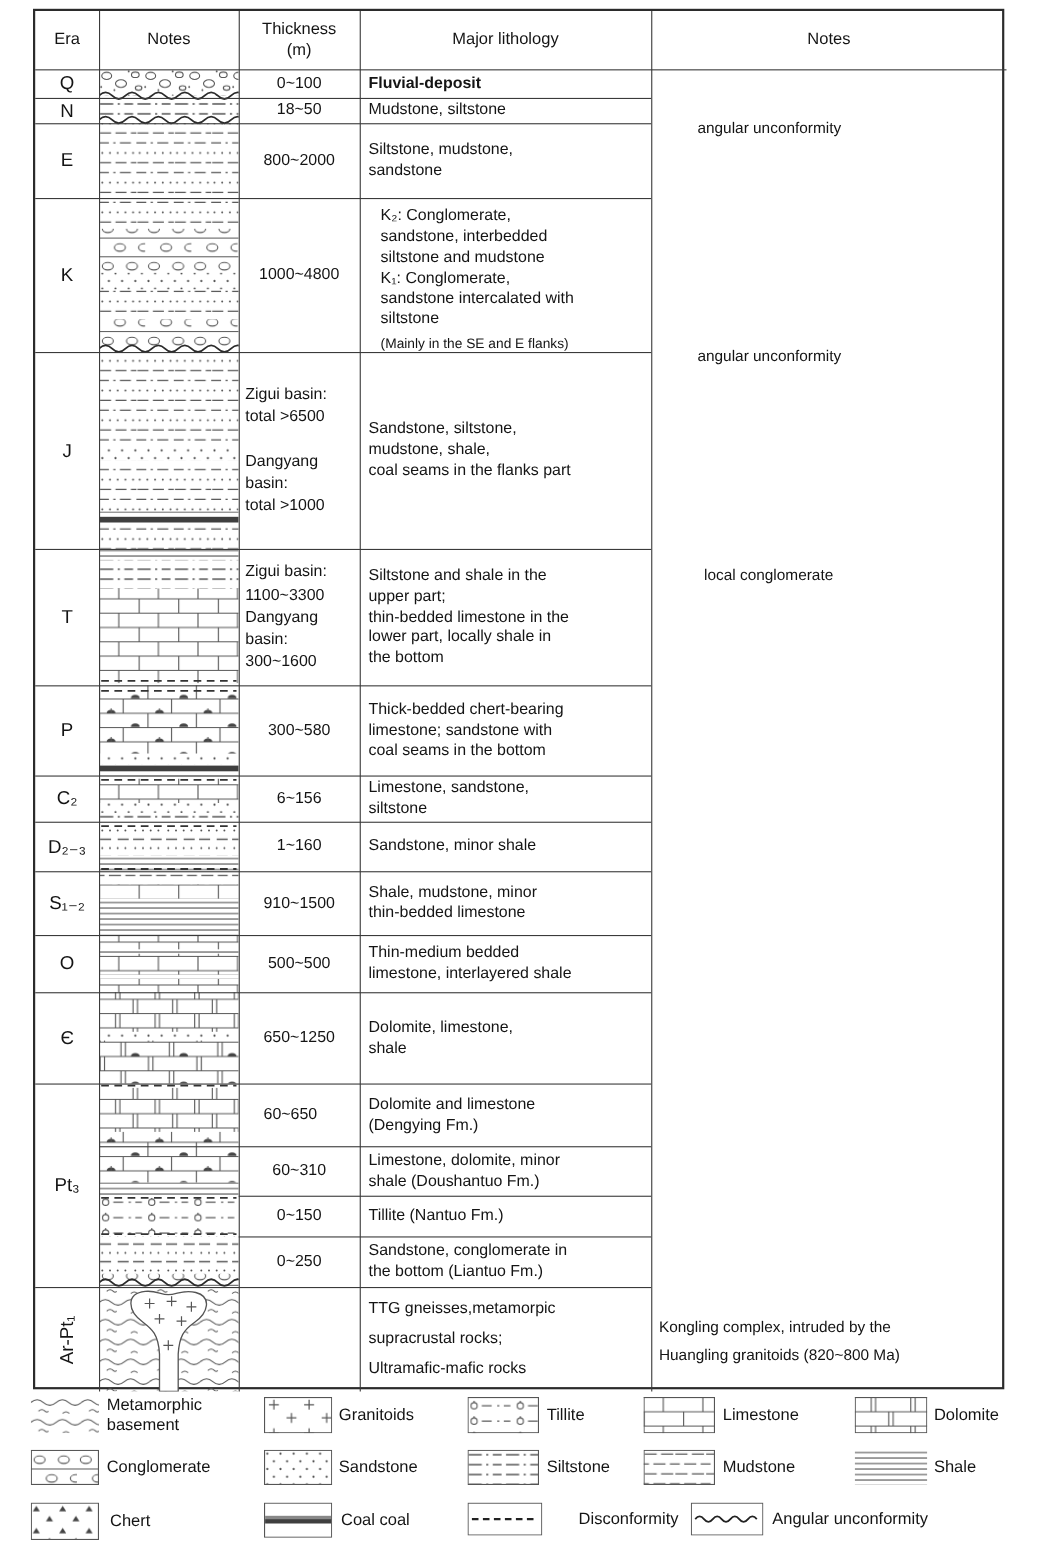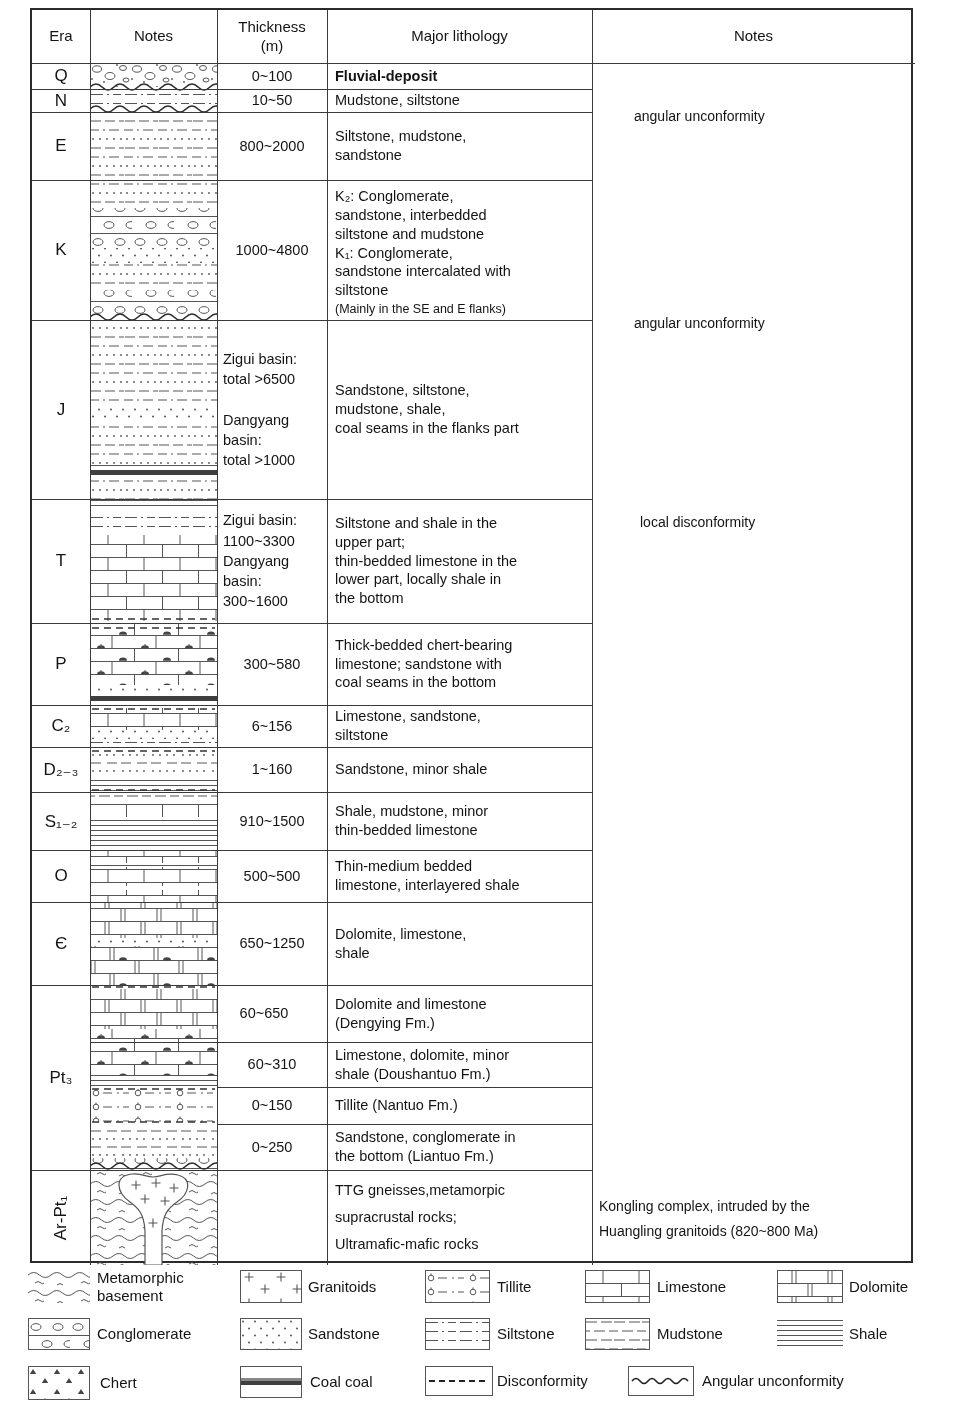--- a/index.html
+++ b/index.html
@@ -199,37 +199,37 @@
         <div class="era-cell" style="left:0;top:53px;width:58px;height:26px">
           <span>Q</span>
         </div>
         <div class="thick-cell" style="left:185px;top:53px;width:110px;height:26px"><span>0~100</span></div>
         <div class="lith-cell" style="left:295px;top:53px;width:265px;height:26px;font-weight:bold">
           <div class="lith-text">Fluvial-deposit</div>
         </div>
         <div class="era-cell" style="left:0;top:79px;width:58px;height:23px">
           <span>N</span>
         </div>
-        <div class="thick-cell" style="left:185px;top:79px;width:110px;height:23px"><span>10~50</span></div>
+        <div class="thick-cell" style="left:185px;top:79px;width:110px;height:23px"><span>18~50</span></div>
         <div class="lith-cell" style="left:295px;top:79px;width:265px;height:23px">
           <div class="lith-text">Mudstone, siltstone</div>
         </div>
         <div class="era-cell" style="left:0;top:102px;width:58px;height:68px">
           <span>E</span>
         </div>
         <div class="thick-cell" style="left:185px;top:102px;width:110px;height:68px"><span>800~2000</span></div>
         <div class="lith-cell" style="left:295px;top:102px;width:265px;height:68px">
           <div class="lith-text">Siltstone, mudstone,
 sandstone</div>
         </div>
         <div class="era-cell" style="left:0;top:170px;width:58px;height:140px">
           <span>K</span>
         </div>
         <div class="thick-cell" style="left:185px;top:170px;width:110px;height:140px"><span>1000~4800</span></div>
-        <div class="lith-cell" style="left:295px;top:170px;width:265px;height:140px;justify-content:flex-start;padding-top:7px">
+        <div class="lith-cell" style="left:306px;top:170px;width:265px;height:140px;justify-content:space-between;padding-top:7px">
           <div class="lith-text">K₂: Conglomerate,
 sandstone, interbedded
 siltstone and mudstone
 K₁: Conglomerate,
 sandstone intercalated with
 siltstone</div>
           <div class="lith-note">(Mainly in the SE and E flanks)</div>
         </div>
         <div class="era-cell" style="left:0;top:310px;width:58px;height:179px">
           <span>J</span>
@@ -358,21 +358,21 @@
         <div class="hline" style="left:0px;top:892px;width:560px"></div>
         <div class="hline" style="left:0px;top:975px;width:560px"></div>
         <div class="hline" style="left:58px;top:1032px;width:502px"></div>
         <div class="hline" style="left:185px;top:1077px;width:375px"></div>
         <div class="hline" style="left:185px;top:1114px;width:375px"></div>
         <div class="hline" style="left:0px;top:1160px;width:560px"></div>
       </div>
     <div id="notes-layer">
         <div class="note-item" style="left:602px;top:98px">angular unconformity</div>
         <div class="note-item" style="left:602px;top:305px">angular unconformity</div>
-        <div class="note-item" style="left:608px;top:504px">local disconformity</div>
+        <div class="note-item" style="left:608px;top:504px">local conglomerate</div>
         <div class="note-item" style="left:567px;top:1184px;line-height:1.75">Kongling complex, intruded by the
 Huangling granitoids (820~800 Ma)</div>
       </div>
   </div>
 
   <div id="legend">
       <div class="swatch" style="left:28px;top:1270px;width:62px;height:33px">
         <svg width="62" height="33">
           <rect x="0" y="0" width="62" height="33" fill="url(#p-meta)"></rect>
         </svg>
@@ -478,21 +478,21 @@
       </div>
       <div class="legend-label" style="left:310px;top:1360px;width:110px;height:44px">
         <span>Coal coal</span>
       </div>
       <div class="swatch" style="left:425px;top:1366px;width:68px;height:30px">
         <svg width="68" height="30">
           <rect x="0.5" y="0.5" width="67" height="29" fill="#fff" stroke="#555"></rect>
           <path d="M4 15 H64" stroke="#222" stroke-width="2" stroke-dasharray="6 4" fill="none"></path>
         </svg>
       </div>
-      <div class="legend-label" style="left:497px;top:1360px;width:130px;height:42px">
+      <div class="legend-label" style="left:526px;top:1360px;width:130px;height:42px">
         <span>Disconformity</span>
       </div>
       <div class="swatch" style="left:628px;top:1366px;width:66px;height:30px">
         <svg width="66" height="30">
           <rect x="0.5" y="0.5" width="65" height="29" fill="#fff" stroke="#555"></rect>
           <path d="M4 15 q4 -5 8 0 q4 5 8 0 q4 -5 8 0 q4 5 8 0 q4 -5 8 0 q4 5 8 0 q4 -5 8 0" stroke="#222" stroke-width="1.6" fill="none"></path>
         </svg>
       </div>
       <div class="legend-label" style="left:702px;top:1360px;width:200px;height:42px">
         <span>Angular unconformity</span>

